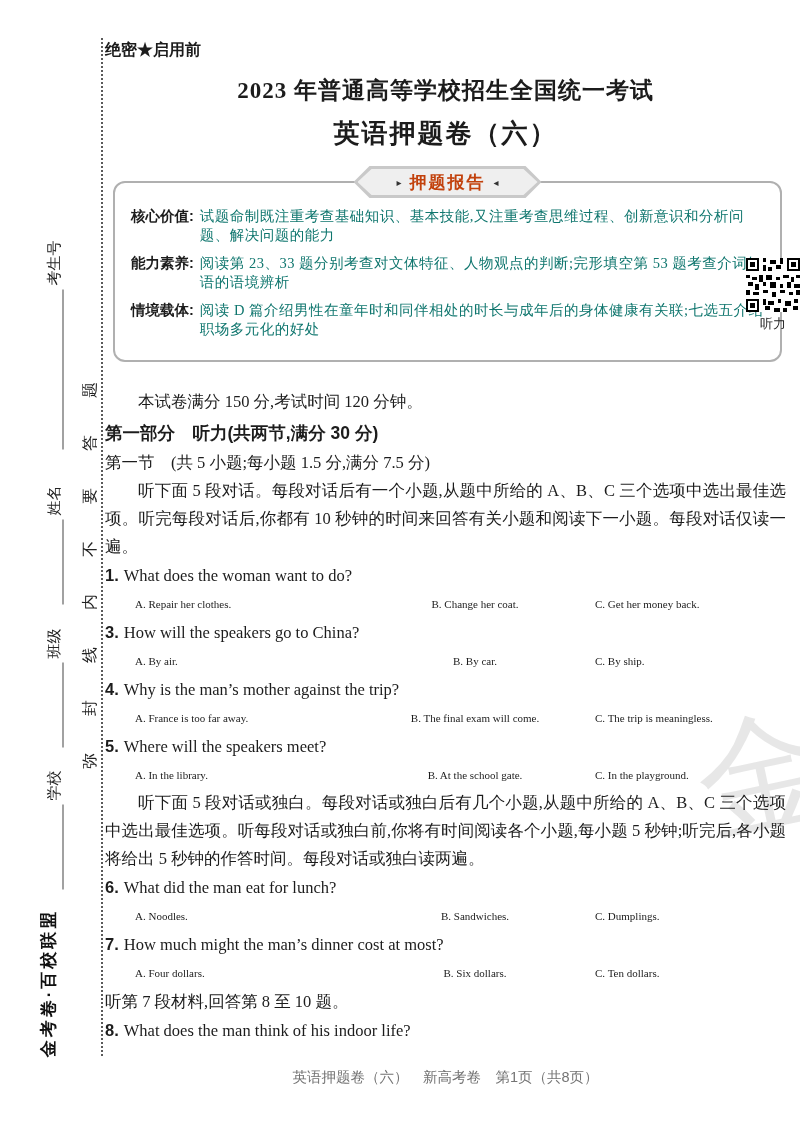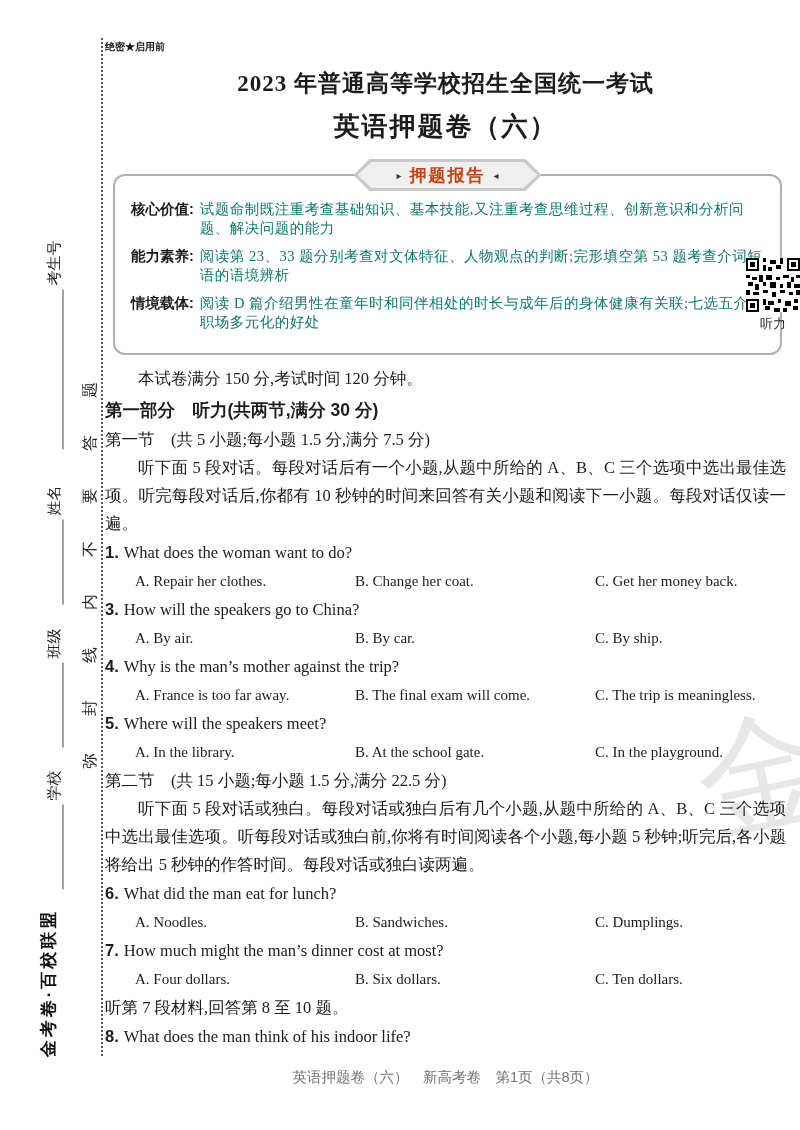--- a/index.html
+++ b/index.html
@@ -36,21 +36,21 @@
   
   .watermark {
     position:absolute; right:-28px; top:688px; font-size:130px;
     color:rgba(120,120,120,0.18); transform:rotate(-12deg);
     font-family:"DejaVu Serif",serif; pointer-events:none;
   }
 
   
   .content { position:absolute; left:105px; top:40px; width:681px; }
 
-  .secret { font-size:10px; font-weight:bold; font-family:Liberation Sans, sans-serif; }
+  .secret { font-size:16px; font-weight:bold; font-family:Liberation Sans, sans-serif; }
   .title1 { text-align:center; font-size:23px; font-weight:bold; margin-top:14px; letter-spacing:1px; }
   .title2 { text-align:center; font-size:26px; font-weight:bold; margin-top:10px; letter-spacing:2px; }
 
   
   .report-box {
     position:relative; margin-top:30px; margin-left:8px; margin-right:4px;
     border:2px solid #b0b0b0; border-radius:12px;
     padding:24px 16px 12px 16px;
   }
   .banner {
@@ -75,22 +75,22 @@
   
   .body-text { font-size:16.5px; line-height:28px; }
   .indent { text-indent:2em; }
   .just { text-align:justify; }
   .part-heading { font-size:17.5px; font-weight:bold; line-height:30px; margin-top:2px;
     font-family:"Liberation Sans","DejaVu Sans",sans-serif; }
   .sec-heading { font-size:16.5px; line-height:29px; }
   .question { }
   .q-stem { font-size:16.5px; line-height:28px; }
   .q-num { font-weight:bold; font-family:"Liberation Sans","DejaVu Sans",sans-serif; margin-right:5px; }
-  .q-options { display:flex; padding-left:30px; font-size:15px; line-height:28px; }
-  .opt-a { width:220px; } .opt-b { width:240px; } .opt-c { flex:1; }
+  .q-options { display:flex; padding-left:30px; font-size:11px; line-height:28px; }
+  .opt-a { width:220px; } .opt-b { width:240px;text-align:center; } .opt-c { flex:1; }
   .lead-line { font-size:16.5px; line-height:29px; }
 
   
   .qr-wrap { position:absolute; right:0px; top:258px; width:54px; text-align:center; }
   .qr-wrap svg { display:block; width:54px; height:54px; }
   .qr-label { font-size:13px; margin-top:3px; }
 
   
   .footer {
     position:absolute; left:105px; width:681px; top:1068px;
@@ -146,21 +146,21 @@
     <div class="report-row">
       <span class="rlabel">能力素养:</span>
       <span class="rtext">阅读第 23、33 题分别考查对文体特征、人物观点的判断;完形填空第 53 题考查介词短语的语境辨析</span>
     </div>
     <div class="report-row">
       <span class="rlabel">情境载体:</span>
       <span class="rtext">阅读 D 篇介绍男性在童年时和同伴相处的时长与成年后的身体健康有关联;七选五介绍职场多元化的好处</span>
     </div>
   </div>
 
-  <div class="body-text indent" style="margin-top:10px;">本试卷满分 150 分,考试时间 120 分钟。</div>
+  <div class="body-text indent" style="margin-top:26px;">本试卷满分 150 分,考试时间 120 分钟。</div>
 
   <div class="part-heading">第一部分　听力(共两节,满分 30 分)</div>
 
   <div class="sec-heading">第一节　(共 5 小题;每小题 1.5 分,满分 7.5 分)</div>
 
   <div class="body-text indent just" style="width:681px;">听下面 5 段对话。每段对话后有一个小题,从题中所给的 A、B、C 三个选项中选出最佳选项。听完每段对话后,你都有 10 秒钟的时间来回答有关小题和阅读下一小题。每段对话仅读一遍。</div>
 
   <div class="question">
     <div class="q-stem"><span class="q-num">1.</span><span>What does the woman want to do?</span></div>
     <div class="q-options">
@@ -191,21 +191,20 @@
 
   <div class="question">
     <div class="q-stem"><span class="q-num">5.</span><span>Where will the speakers meet?</span></div>
     <div class="q-options">
       <span class="opt-a">A. In the library.</span>
       <span class="opt-b">B. At the school gate.</span>
       <span class="opt-c">C. In the playground.</span>
     </div>
   </div>
 
-  <div class="sec-heading">第二节　(共 15 小题;每小题 1.5 分,满分 22.5 分)</div>
 
   <div class="body-text indent just" style="width:681px;">听下面 5 段对话或独白。每段对话或独白后有几个小题,从题中所给的 A、B、C 三个选项中选出最佳选项。听每段对话或独白前,你将有时间阅读各个小题,每小题 5 秒钟;听完后,各小题将给出 5 秒钟的作答时间。每段对话或独白读两遍。</div>
 
 
   <div class="question">
     <div class="q-stem"><span class="q-num">6.</span><span>What did the man eat for lunch?</span></div>
     <div class="q-options">
       <span class="opt-a">A. Noodles.</span>
       <span class="opt-b">B. Sandwiches.</span>
       <span class="opt-c">C. Dumplings.</span>

